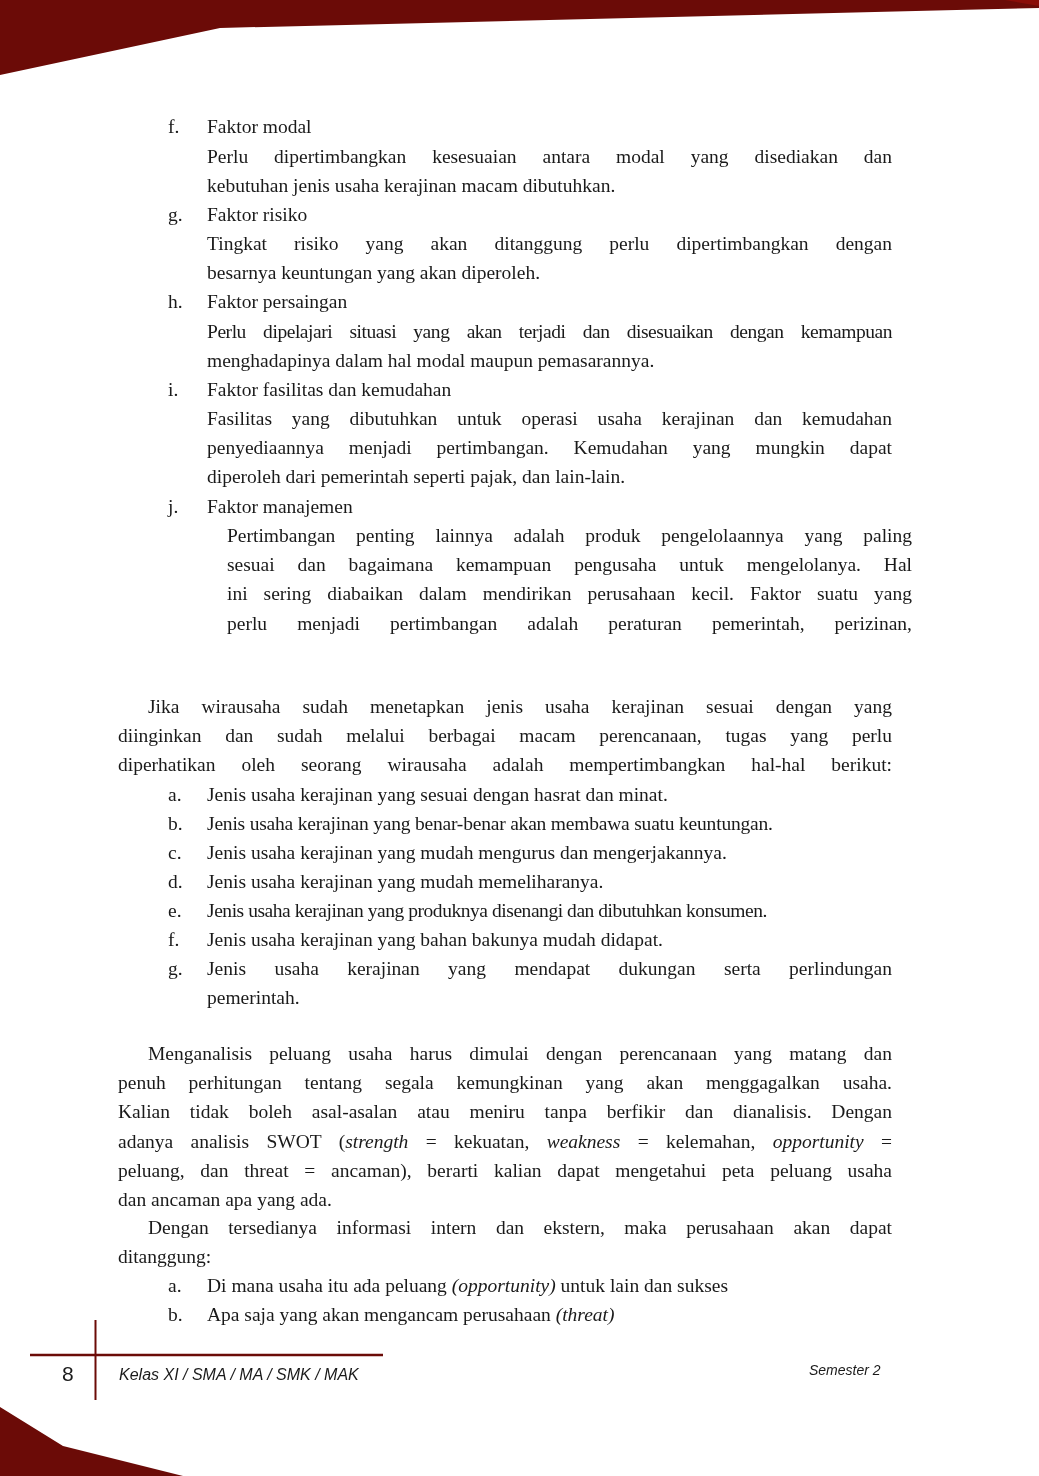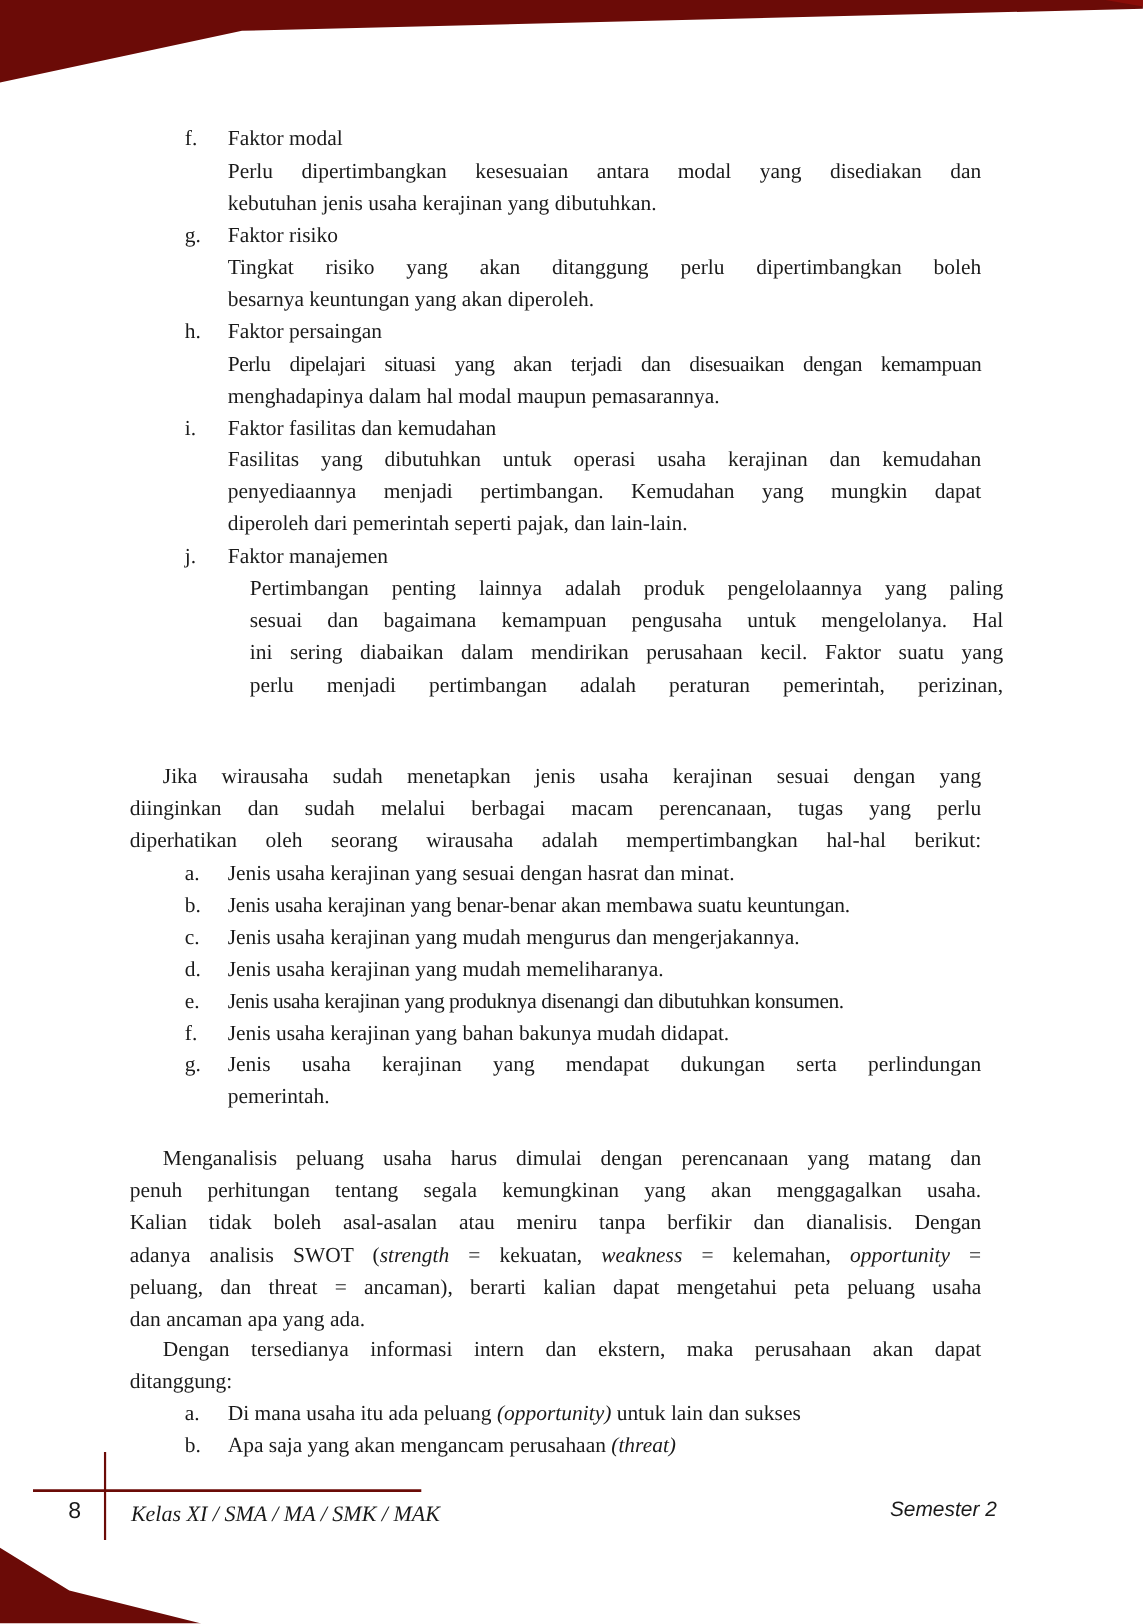--- a/index.html
+++ b/index.html
@@ -9,22 +9,22 @@
   .page-text { position:absolute; left:0; top:0; width:1039px; font-size:19.5px; line-height:29.2px; }
   .item { position:absolute; left:168px; width:724px; }
   .marker { position:absolute; left:0; top:0; width:38px; }
   .item-title, .item-body { position:absolute; left:39px; width:685px; }
   .item-body { text-align:justify; text-align-last:left; }
   .para { position:absolute; left:118px; width:774px; text-align:justify; text-indent:30px; }
   .line { display:block; text-align:justify; text-align-last:justify; }
   .line.last { text-align-last:left; }
   em { }
   .footer-num { position:absolute; left:62px; top:1362px; font-family:"Liberation Sans",sans-serif; font-size:21px; color:#1a1a1a; }
-  .footer-left { position:absolute; left:119px; top:1366px; font-family:Liberation Serif, serif; font-style:italic; font-size:20px; color:#1a1a1a; }
-  .footer-right { position:absolute; left:809px; top:1362px; font-family:"Liberation Sans",sans-serif; font-style:italic; font-size:19px; color:#1a1a1a; }
+  .footer-left { position:absolute; left:119px; top:1366px; font-family:Liberation Sans, sans-serif; font-style:italic; font-size:16px; color:#1a1a1a; }
+  .footer-right { position:absolute; left:809px; top:1362px; font-family:"Liberation Sans",sans-serif; font-style:italic; font-size:14px; color:#1a1a1a; }
 </style>
 </head>
 <body>
 
 <svg class="shape" width="1039" height="80" viewBox="0 0 1039 80">
   <polygon points="0,0 1039,0 1039,8 220,28 0,75" fill="#6b0b07"></polygon>
   <polygon points="1005,0 1039,0 1039,6" fill="#8a0d08"></polygon>
 </svg>
 
 <svg class="shape" width="1039" height="1476" viewBox="0 0 1039 1476" style="pointer-events:none">
@@ -33,29 +33,29 @@
   <line x1="30" y1="1355" x2="383" y2="1355" stroke="#6b0b07" stroke-width="2.5"></line>
 </svg>
 
 <div class="page-text">
 
   <div class="item" style="top:112px;">
     <span class="marker">f.</span>
     <span class="item-title">Faktor modal</span>
     <div class="item-body" style="top:30px;">
       <span class="line">Perlu dipertimbangkan kesesuaian antara modal yang disediakan dan</span>
-      <span class="line last">kebutuhan jenis usaha kerajinan yang dibutuhkan.</span>
+      <span class="line last">kebutuhan jenis usaha kerajinan macam dibutuhkan.</span>
     </div>
   </div>
 
   <div class="item" style="top:200px;">
     <span class="marker">g.</span>
     <span class="item-title">Faktor risiko</span>
     <div class="item-body" style="top:29px;">
-      <span class="line">Tingkat risiko yang akan ditanggung perlu dipertimbangkan boleh</span>
+      <span class="line">Tingkat risiko yang akan ditanggung perlu dipertimbangkan dengan</span>
       <span class="line last">besarnya keuntungan yang akan diperoleh.</span>
     </div>
   </div>
 
   <div class="item" style="top:287px;">
     <span class="marker">h.</span>
     <span class="item-title">Faktor persaingan</span>
     <div class="item-body" style="top:30px; letter-spacing:-0.45px;">
       <span class="line">Perlu dipelajari situasi yang akan terjadi dan disesuaikan dengan kemampuan</span>
       <span class="line last" style="letter-spacing:0;">menghadapinya dalam hal modal maupun pemasarannya.</span>

